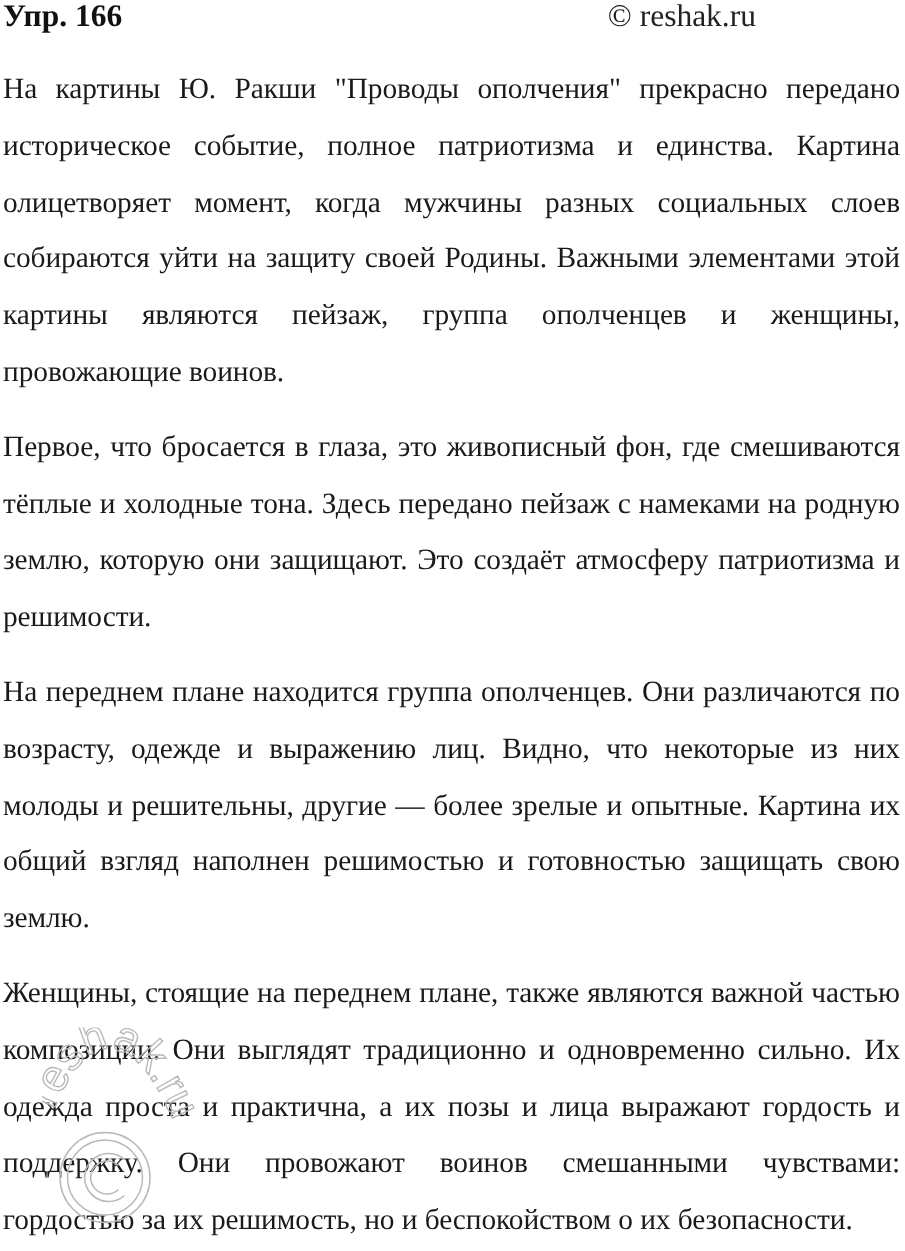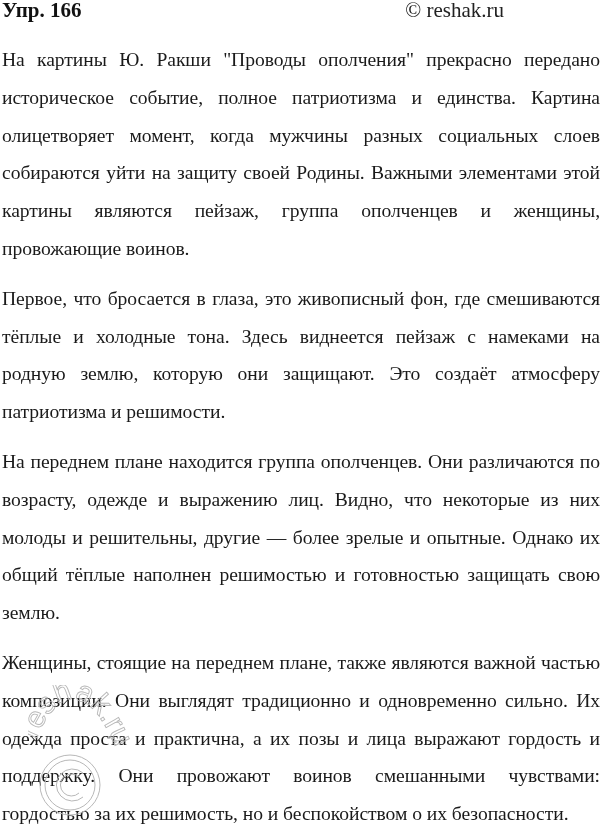--- a/index.html
+++ b/index.html
@@ -69,22 +69,22 @@
 </head>
 <body>
 
 <div class="header">
   <div class="title">Упр. 166</div>
   <div class="source">© reshak.ru</div>
 </div>
 
 <div class="content">
   <p class="para">На картины Ю. Ракши "Проводы ополчения" прекрасно передано историческое событие, полное патриотизма и единства. Картина олицетворяет момент, когда мужчины разных социальных слоев собираются уйти на защиту своей Родины. Важными элементами этой картины являются пейзаж, группа ополченцев и женщины, провожающие воинов.</p>
-  <p class="para">Первое, что бросается в глаза, это живописный фон, где смешиваются тёплые и холодные тона. Здесь виднеется пейзаж с намеками на родную землю, которую они защищают. Это создаёт атмосферу патриотизма и решимости.</p>
-  <p class="para">На переднем плане находится группа ополченцев. Они различаются по возрасту, одежде и выражению лиц. Видно, что некоторые из них молоды и решительны, другие — более зрелые и опытные. Однако их общий тёплые наполнен решимостью и готовностью защищать свою землю.</p>
+  <p class="para">Первое, что бросается в глаза, это живописный фон, где смешиваются тёплые и холодные тона. Здесь передано пейзаж с намеками на родную землю, которую они защищают. Это создаёт атмосферу патриотизма и решимости.</p>
+  <p class="para">На переднем плане находится группа ополченцев. Они различаются по возрасту, одежде и выражению лиц. Видно, что некоторые из них молоды и решительны, другие — более зрелые и опытные. Картина их общий взгляд наполнен решимостью и готовностью защищать свою землю.</p>
   <p class="para">Женщины, стоящие на переднем плане, также являются важной частью композиции. Они выглядят традиционно и одновременно сильно. Их одежда проста и практична, а их позы и лица выражают гордость и поддержку. Они провожают воинов смешанными чувствами: гордостью за их решимость, но и беспокойством о их безопасности.</p>
 </div>
 
 <div class="watermark">
   <svg viewBox="0 0 110 150" xmlns="http://www.w3.org/2000/svg">
     <defs>
       <path id="wm-arc" d="M 8 55 Q 30 0 60 20 Q 80 35 100 95"></path>
     </defs>
     <text font-family="Liberation Sans, DejaVu Sans, sans-serif" font-size="30" fill="none" stroke="#b8b8b8" stroke-width="0.9">
       <textPath href="#wm-arc">reshak.ru</textPath>

